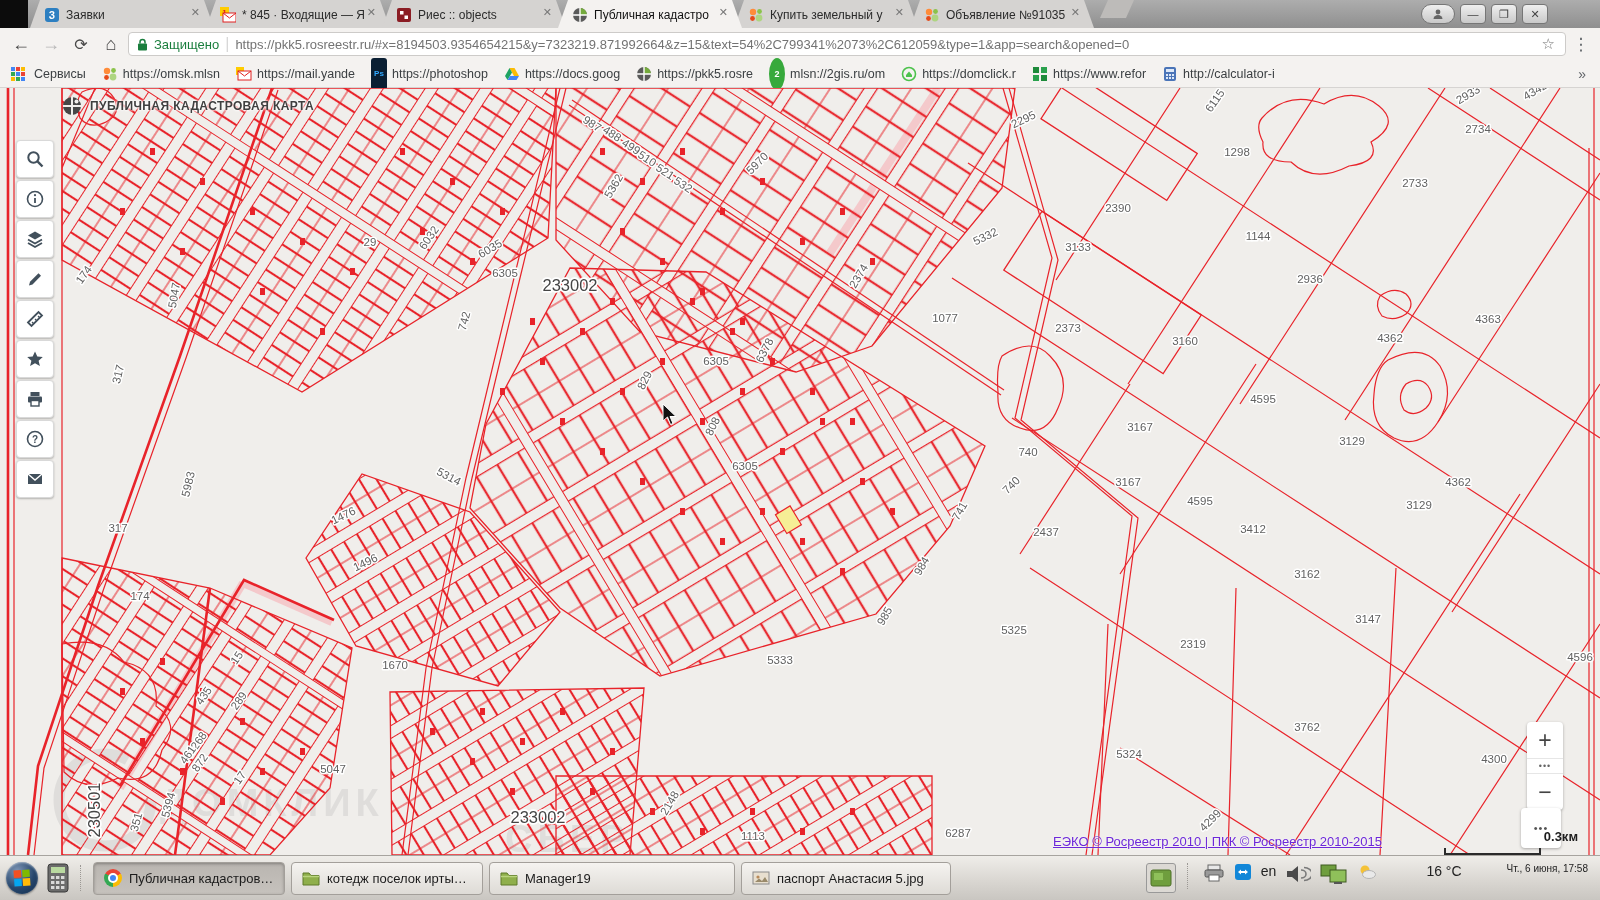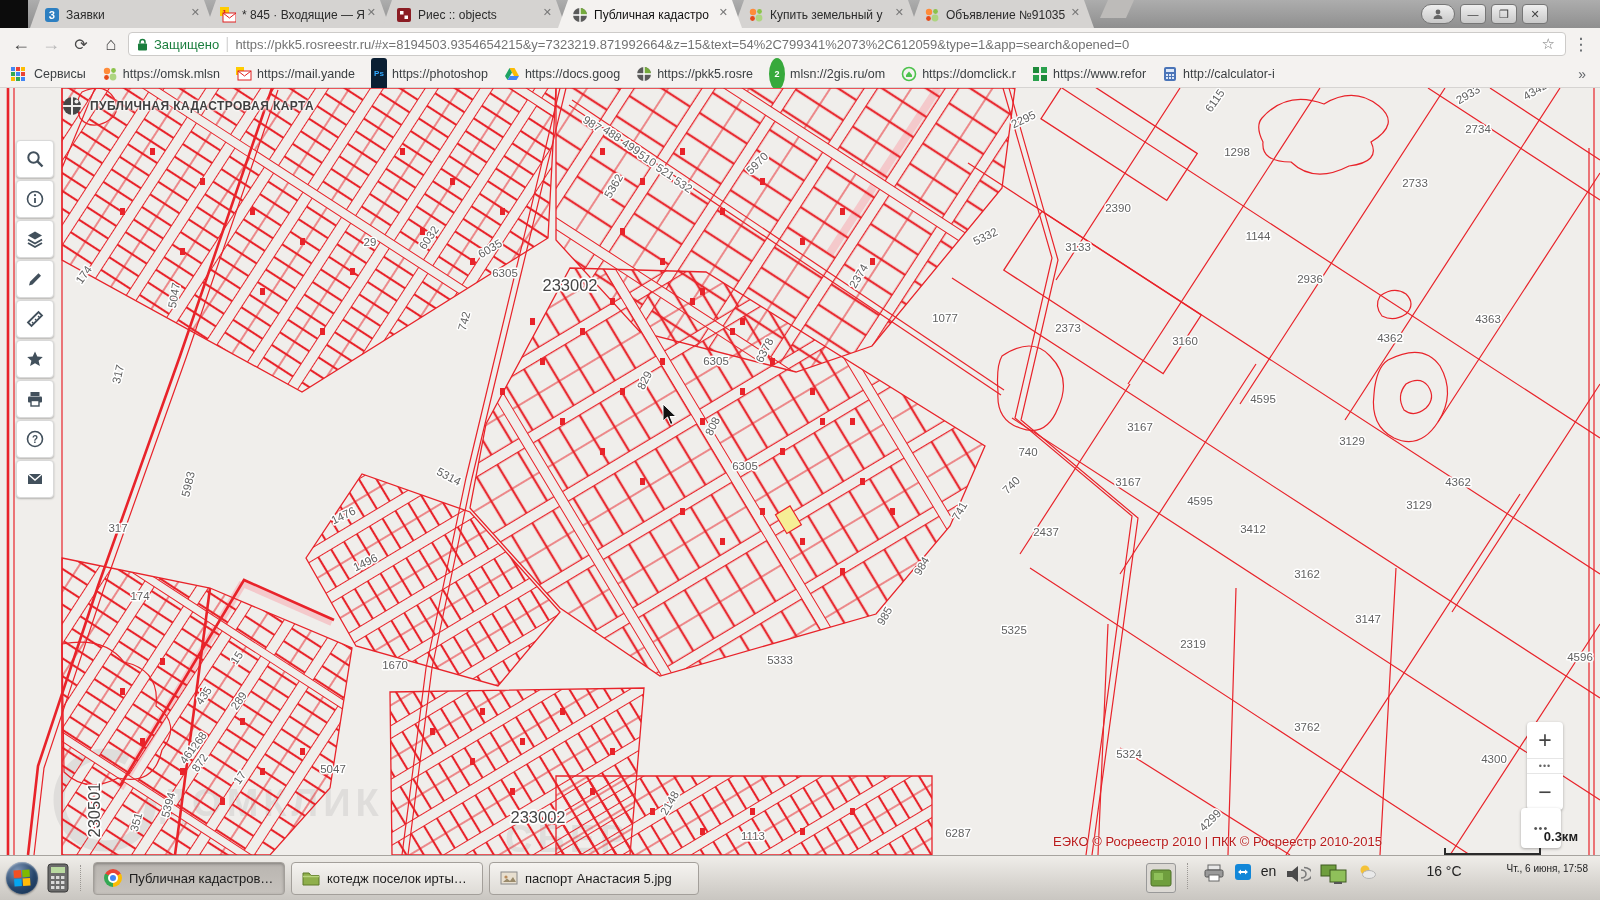--- a/index.html
+++ b/index.html
@@ -57,21 +57,21 @@
 .wm { opacity:.33; }
 .wmt { font-family:"Liberation Sans",sans-serif; font-weight:bold; fill:#bdbdbd; font-size:38px; letter-spacing:5px; }
 .maptitle { position:absolute; left:14px; top:8px; display:flex; align-items:center; gap:8px;
   font-weight:bold; font-size:12px; color:#3f3f3f; letter-spacing:.4px; text-shadow:0 0 3px #fff,0 0 3px #fff,0 0 3px #fff;margin-left:48px; }
 .tools { position:absolute; left:16px; top:52px; display:flex; flex-direction:column; gap:2px; }
 .tool { width:38px; height:38px; background:#fff; border:1px solid #d9d9d9; border-radius:4px; display:flex; align-items:center; justify-content:center; box-shadow:0 1px 2px rgba(0,0,0,.25); }
 .zoomctl { position:absolute; right:37px; top:634px; width:36px; background:#fff; border-radius:4px; box-shadow:0 1px 3px rgba(0,0,0,.3); overflow:hidden; }
 .zbtn { height:36px; display:flex; align-items:center; justify-content:center; font-size:23px; color:#444; }
 .zdots { height:16px; display:flex; align-items:center; justify-content:center; font-size:9px; letter-spacing:1px; color:#666; border-top:1px solid #e6e6e6; border-bottom:1px solid #e6e6e6; }
 .dotsbtn { position:absolute; right:39px; top:720px; width:40px; height:40px; background:#fff; border-radius:4px; box-shadow:0 1px 3px rgba(0,0,0,.3); display:flex; align-items:center; justify-content:center; font-size:11px; letter-spacing:1px; color:#555; }
-.attrib { position:absolute; right:218px; bottom:6px; font-size:13px; color:#b91c1c; text-shadow:0 0 2px #fff; }
+.attrib { position:absolute; right:218px; bottom:6px; font-size:13px; color:#6d28d9; text-shadow:0 0 2px #fff;text-decoration:underline; }
 .scalelabel { position:absolute; right:22px; bottom:11px; font-size:13px; font-weight:bold; color:#1c1c1c; }
 .scaleline { position:absolute; right:59px; bottom:0; width:97px; height:7px; border-left:2px solid #2b2b2b; border-right:2px solid #2b2b2b; border-bottom:2px solid #2b2b2b; }
 .cursor { position:absolute; left:662px; top:315px; z-index:9; }
 
 
 .taskbar { position:relative; height:45px; background:linear-gradient(#efede9,#d8d5d0 60%,#c9c6c1); border-top:1px solid #a7a49f; display:flex; align-items:center; padding:0 6px; gap:6px; }
 .startorb { width:32px; height:32px; border-radius:50%; background:radial-gradient(circle at 35% 28%, #7d95b5, #27476d 55%, #0f2a49); box-shadow:inset 0 1px 2px rgba(255,255,255,.5), 0 1px 2px rgba(0,0,0,.4); display:flex; align-items:center; justify-content:center; }
 .qlaunch { width:28px; height:30px; display:flex; align-items:center; justify-content:center; }
 .tsep { width:5px; height:26px; border-left:1px dotted #9b9894; margin:0 2px; }
 .task { height:33px; border:1px solid #a39f9a; border-radius:4px; background:linear-gradient(#f5f3f0,#dedbd6); display:flex; align-items:center; gap:7px; padding:0 10px; font-size:13px; color:#1c1c1c; white-space:nowrap; overflow:hidden; font-family:"Liberation Sans",sans-serif; }
@@ -654,20 +654,27 @@
       <span class="ticon chrome-ic"></span>
       <span class="tlabel">Публичная кадастровая ...</span>
     </button>
     <button class="task w190">
       <span class="ticon"><svg width="18" height="18">
             <path d="M1,4 h6 l2,2.5 h8 v9.5 h-16 z" fill="#8faf4b" stroke="#5e7a2a"></path>
             <path d="M1,7.5 h16" stroke="#b9d47e" stroke-width="1.5"></path>
           </svg></span>
       <span class="tlabel">котедж поселок иртышс...</span>
     </button>
+    <button class="task w246">
+      <span class="ticon"><svg width="18" height="18">
+            <path d="M1,4 h6 l2,2.5 h8 v9.5 h-16 z" fill="#8faf4b" stroke="#5e7a2a"></path>
+            <path d="M1,7.5 h16" stroke="#b9d47e" stroke-width="1.5"></path>
+          </svg></span>
+      <span class="tlabel">Manager19</span>
+    </button>
     <button class="task w210">
       <span class="ticon"><svg width="18" height="18">
             <rect x="1" y="3" width="16" height="12" fill="#e8dfcf" stroke="#8a8a8a"></rect>
             <circle cx="6" cy="8" r="1.6" fill="#b98a5a"></circle>
             <path d="M3,13 l4,-3.5 3,2.5 3,-4 3,5 z" fill="#9a8a6a"></path>
           </svg></span>
       <span class="tlabel">паспорт Анастасия 5.jpg</span>
     </button>
 
     <div class="tray">

